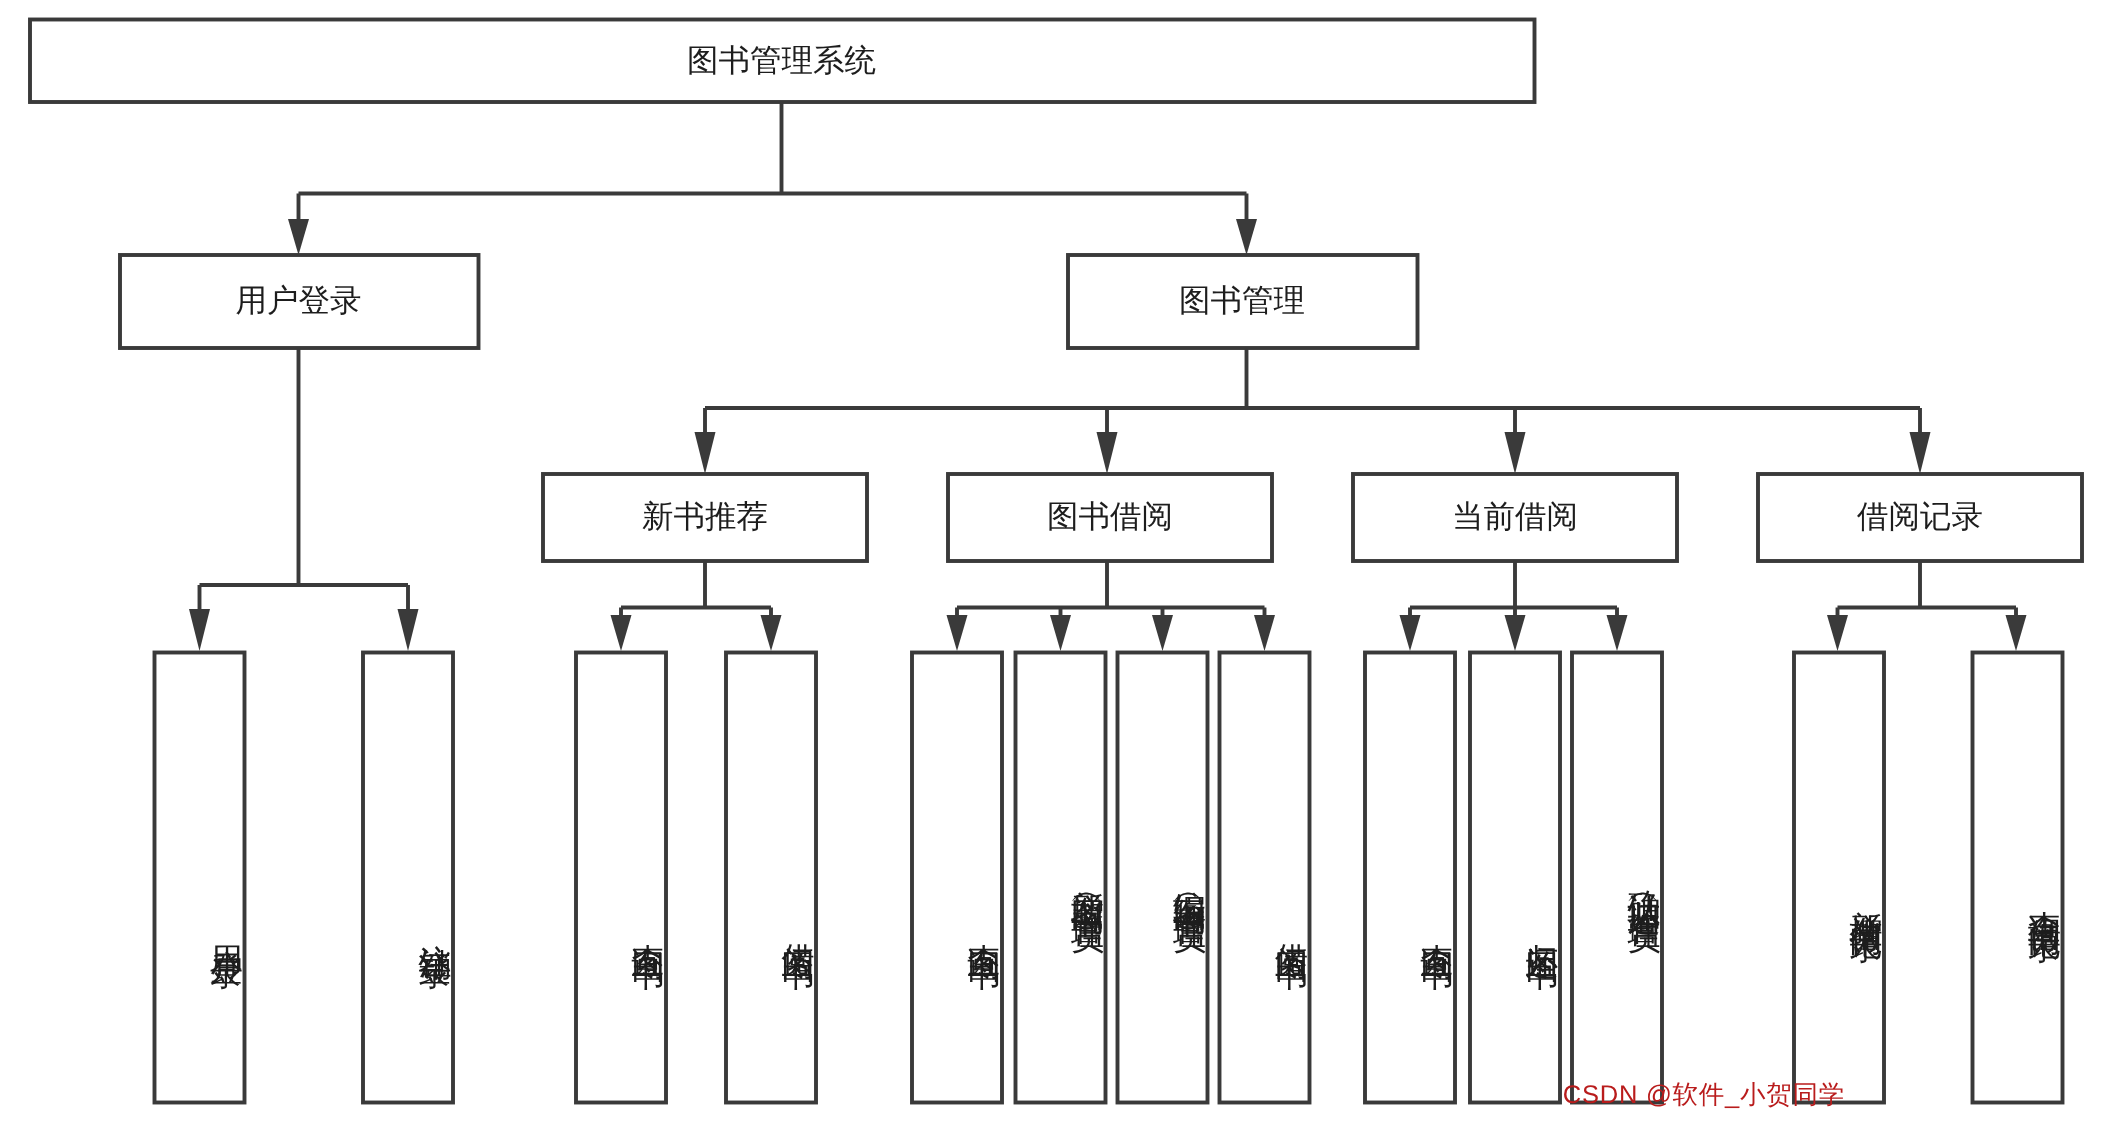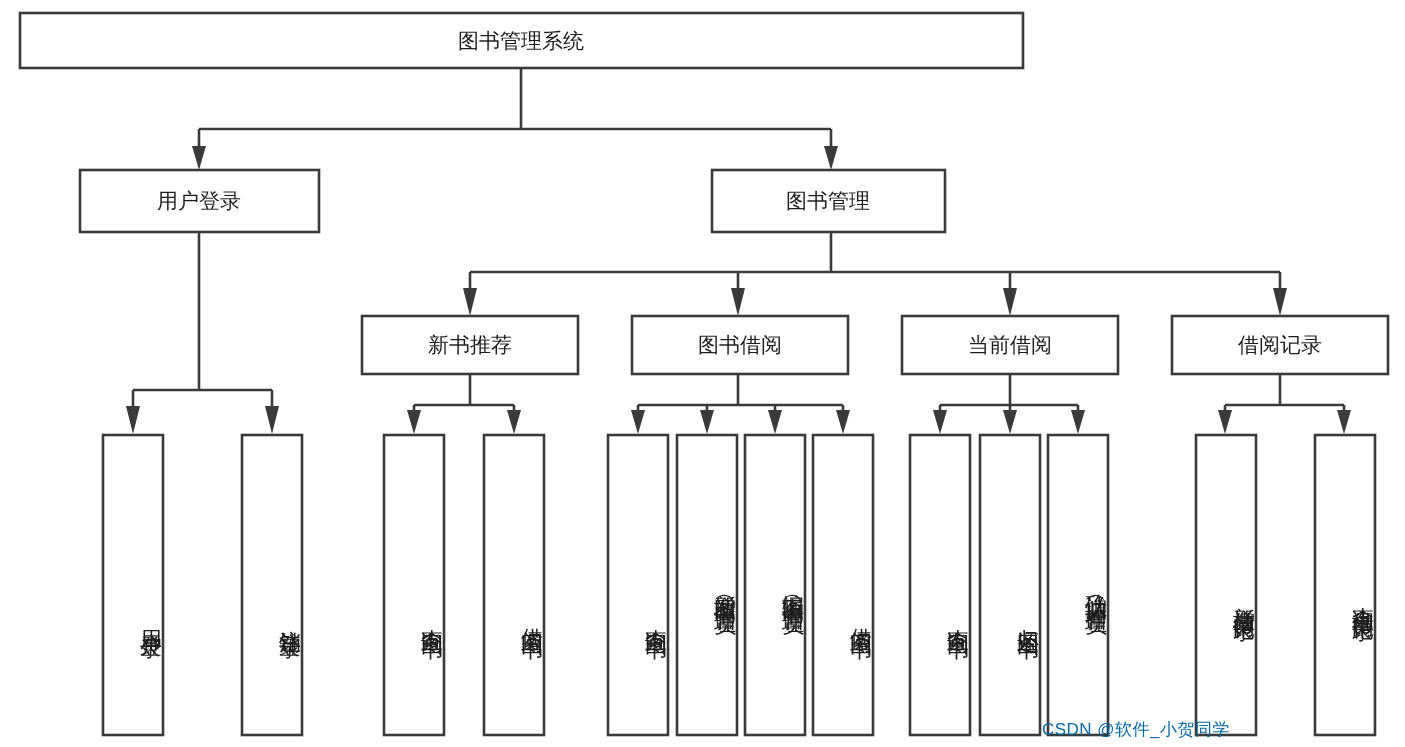--- a/index.html
+++ b/index.html
@@ -64,21 +64,21 @@
     align-items: flex-start;
     justify-content: center;
     pointer-events: none;
   }
   .watermark {
     position: absolute;
     right: 10px;
     bottom: 6px;
     font-family: "Liberation Sans", "DejaVu Sans", sans-serif;
     font-size: 17px;
-    color: #0369a1;
+    color: #b91c1c;
     letter-spacing: 0.5px;
     white-space: nowrap;
     margin-top: 20px;
   }
 </style>
 </head>
 <body>
 
 <div id="diagram-root">
 

